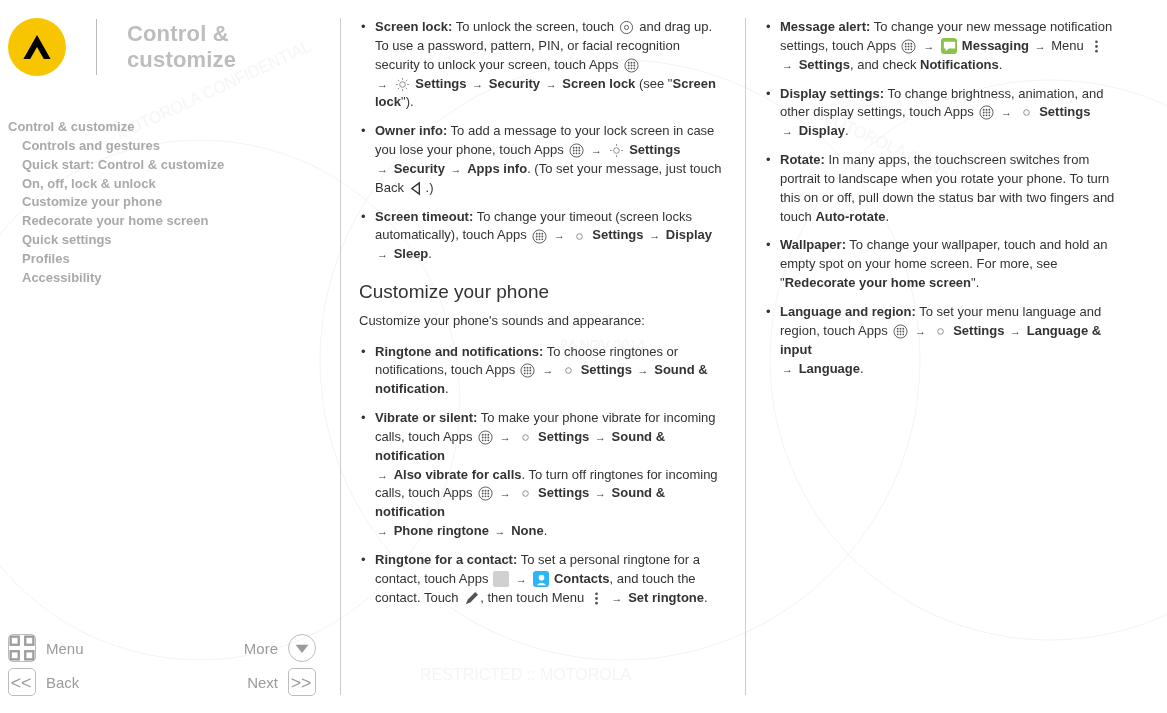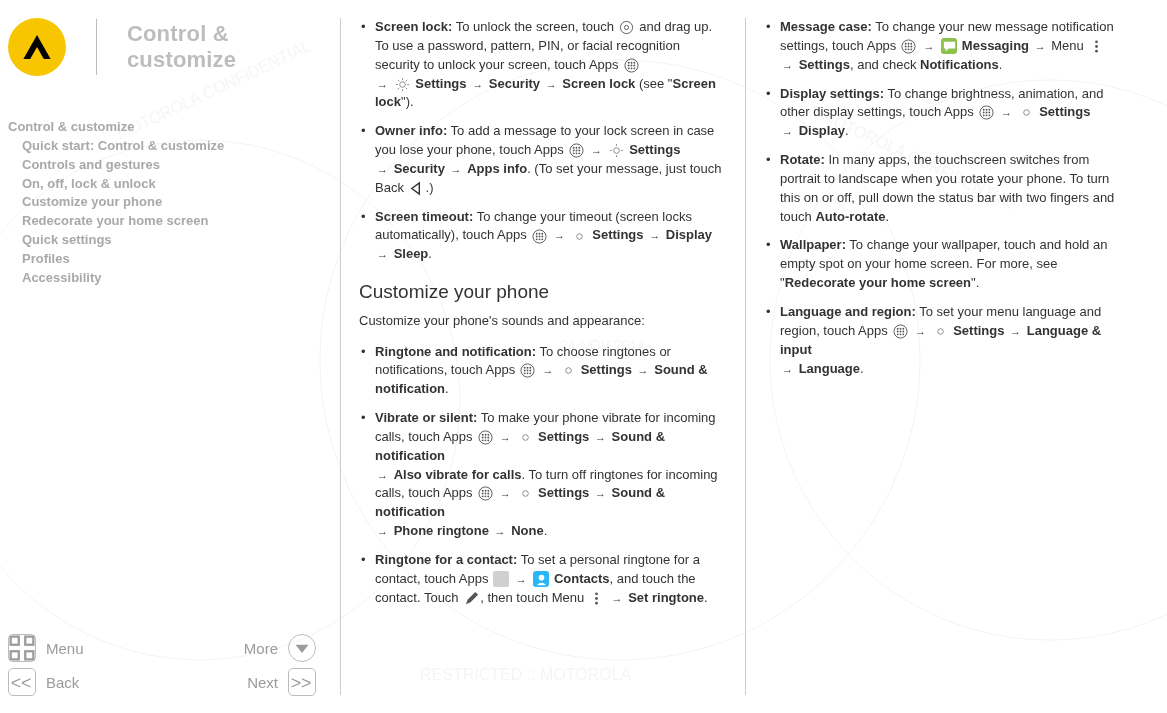--- a/index.html
+++ b/index.html
@@ -117,22 +117,22 @@
           <svg viewBox="0 0 40 40">
               <path d="M4 34 L20 6 L36 34 L28 34 L20 20 L12 34 Z" fill="#000"></path>
             </svg>
         </span>
         <span class="sep"></span>
         <span class="section-title">Control &amp; customize</span>
       </div>
 
       <nav class="toc">
         <div class="lvl1">Control &amp; customize</div>
+        <div class="lvl2">Controls and gestures</div>
         <div class="lvl2">Quick start: Control &amp; customize</div>
-        <div class="lvl2">Controls and gestures</div>
         <div class="lvl2">On, off, lock &amp; unlock</div>
         <div class="lvl2">Customize your phone</div>
         <div class="lvl2">Redecorate your home screen</div>
         <div class="lvl2">Quick settings</div>
         <div class="lvl2">Profiles</div>
         <div class="lvl2">Accessibility</div>
       </nav>
     </div>
 
     <div class="nav-block">
@@ -283,21 +283,21 @@
             </span> <span class="b">Settings</span> <span class="arrow">→</span> <span class="b">Display</span>
           <br><span class="arrow">→</span> <span class="b">Sleep</span><span>.</span>
         </li>
       </ul>
 
       <h2>Customize your phone</h2>
       <p class="intro">Customize your phone's sounds and appearance:</p>
 
       <ul class="bullets">
         <li>
-          <span class="b">Ringtone and notification:</span><span> To choose ringtones or notifications, touch Apps </span><span class="ic">
+          <span class="b">Ringtone and notifications:</span><span> To choose ringtones or notifications, touch Apps </span><span class="ic">
               <svg viewBox="0 0 16 16">
                 <circle cx="8" cy="8" r="7" fill="none" stroke="#555"></circle>
                 <g fill="#555">
                   <circle cx="5" cy="5" r="1"></circle>
                   <circle cx="8" cy="5" r="1"></circle>
                   <circle cx="11" cy="5" r="1"></circle>
                   <circle cx="5" cy="8" r="1"></circle>
                   <circle cx="8" cy="8" r="1"></circle>
                   <circle cx="11" cy="8" r="1"></circle>
                   <circle cx="5" cy="11" r="1"></circle>
@@ -375,21 +375,21 @@
                 </g>
               </svg>
             </span> <span class="arrow">→</span> <span class="b">Set ringtone</span><span>.</span>
         </li>
       </ul>
     </div>
 
     <div class="col">
       <ul class="bullets">
         <li>
-          <span class="b">Message case:</span><span> To change your new message notification settings, touch Apps </span><span class="ic">
+          <span class="b">Message alert:</span><span> To change your new message notification settings, touch Apps </span><span class="ic">
               <svg viewBox="0 0 16 16">
                 <circle cx="8" cy="8" r="7" fill="none" stroke="#555"></circle>
                 <g fill="#555">
                   <circle cx="5" cy="5" r="1"></circle>
                   <circle cx="8" cy="5" r="1"></circle>
                   <circle cx="11" cy="5" r="1"></circle>
                   <circle cx="5" cy="8" r="1"></circle>
                   <circle cx="8" cy="8" r="1"></circle>
                   <circle cx="11" cy="8" r="1"></circle>
                   <circle cx="5" cy="11" r="1"></circle>

